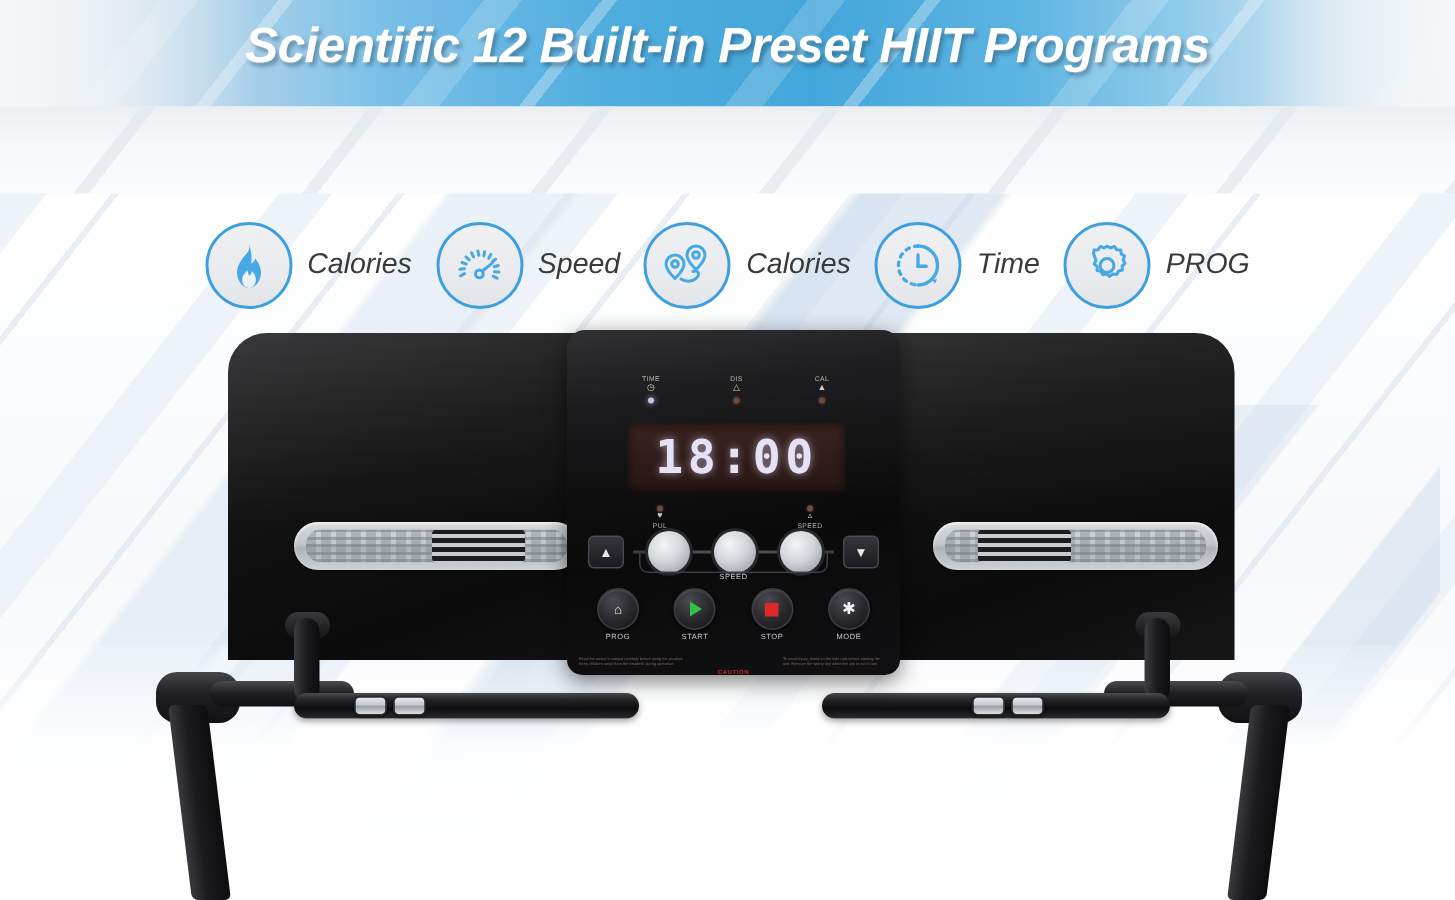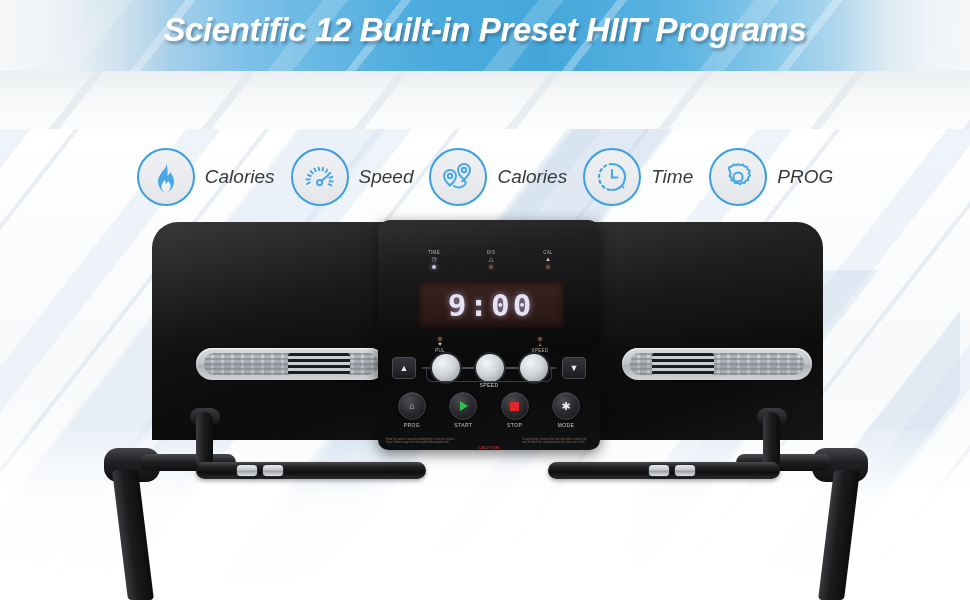--- a/index.html
+++ b/index.html
@@ -496,21 +496,21 @@
           <div class="led-dot"></div>
         </div>
         <div class="led-grp">
           <div class="led-cap">CAL</div>
           <div class="led-ico">▲</div>
           <div class="led-dot"></div>
         </div>
       </div>
 
       <div class="led-window">
-        <span class="led-digits">9:00</span>
+        <span class="led-digits">18:00</span>
       </div>
 
       <div class="led-labels2">
         <div class="led-grp">
           <div class="led-dot"></div>
           <div class="led-ico">♥</div>
           <div class="led-cap">PUL</div>
         </div>
         <div class="led-grp">
           <div class="led-dot"></div>

